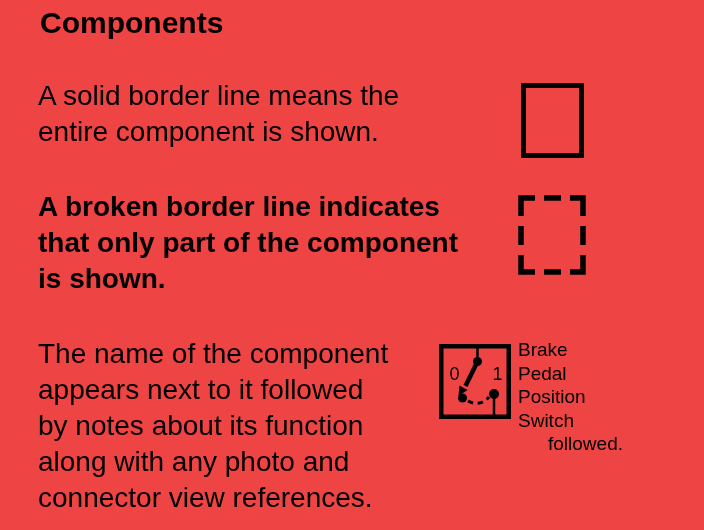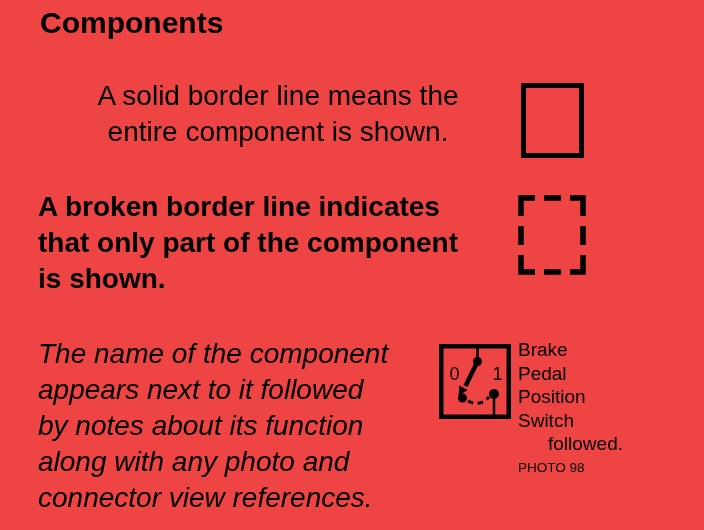--- a/index.html
+++ b/index.html
@@ -23,23 +23,23 @@
     white-space: pre-line;
   }
   .para {
     position: absolute;
     left: 38px;
     width: 480px;
     font-size: 28px;
     line-height: 36px;
     white-space: pre-line;
   }
-  #para-solid  { top: 78px; text-align: center; }
+  #para-solid  { top: 78px; }
   #para-broken { top: 189px; font-weight: bold; }
-  #para-name   { top: 336px; width: 400px; font-style: italic; }
+  #para-name   { top: 336px; width: 400px; }
   .solid-box {
     position: absolute;
     left: 521px;
     top: 83px;
     width: 63px;
     height: 75px;
     border: 5px solid #000000;
     box-sizing: border-box;
   }
   .dashed-box-svg {
@@ -112,16 +112,15 @@
     <text x="10.5" y="36" font-size="18">0</text>
     <text x="53.5" y="35.5" font-size="18">1</text>
   </svg>
 
   <div class="side-text">
     <div class="comp-name">Brake
 Pedal
 Position
 Switch</div>
     <div class="note-line2">followed.</div>
-    <div class="photo-ref">PHOTO 98</div>
   </div>
 
 </div>
 
 </body></html>

